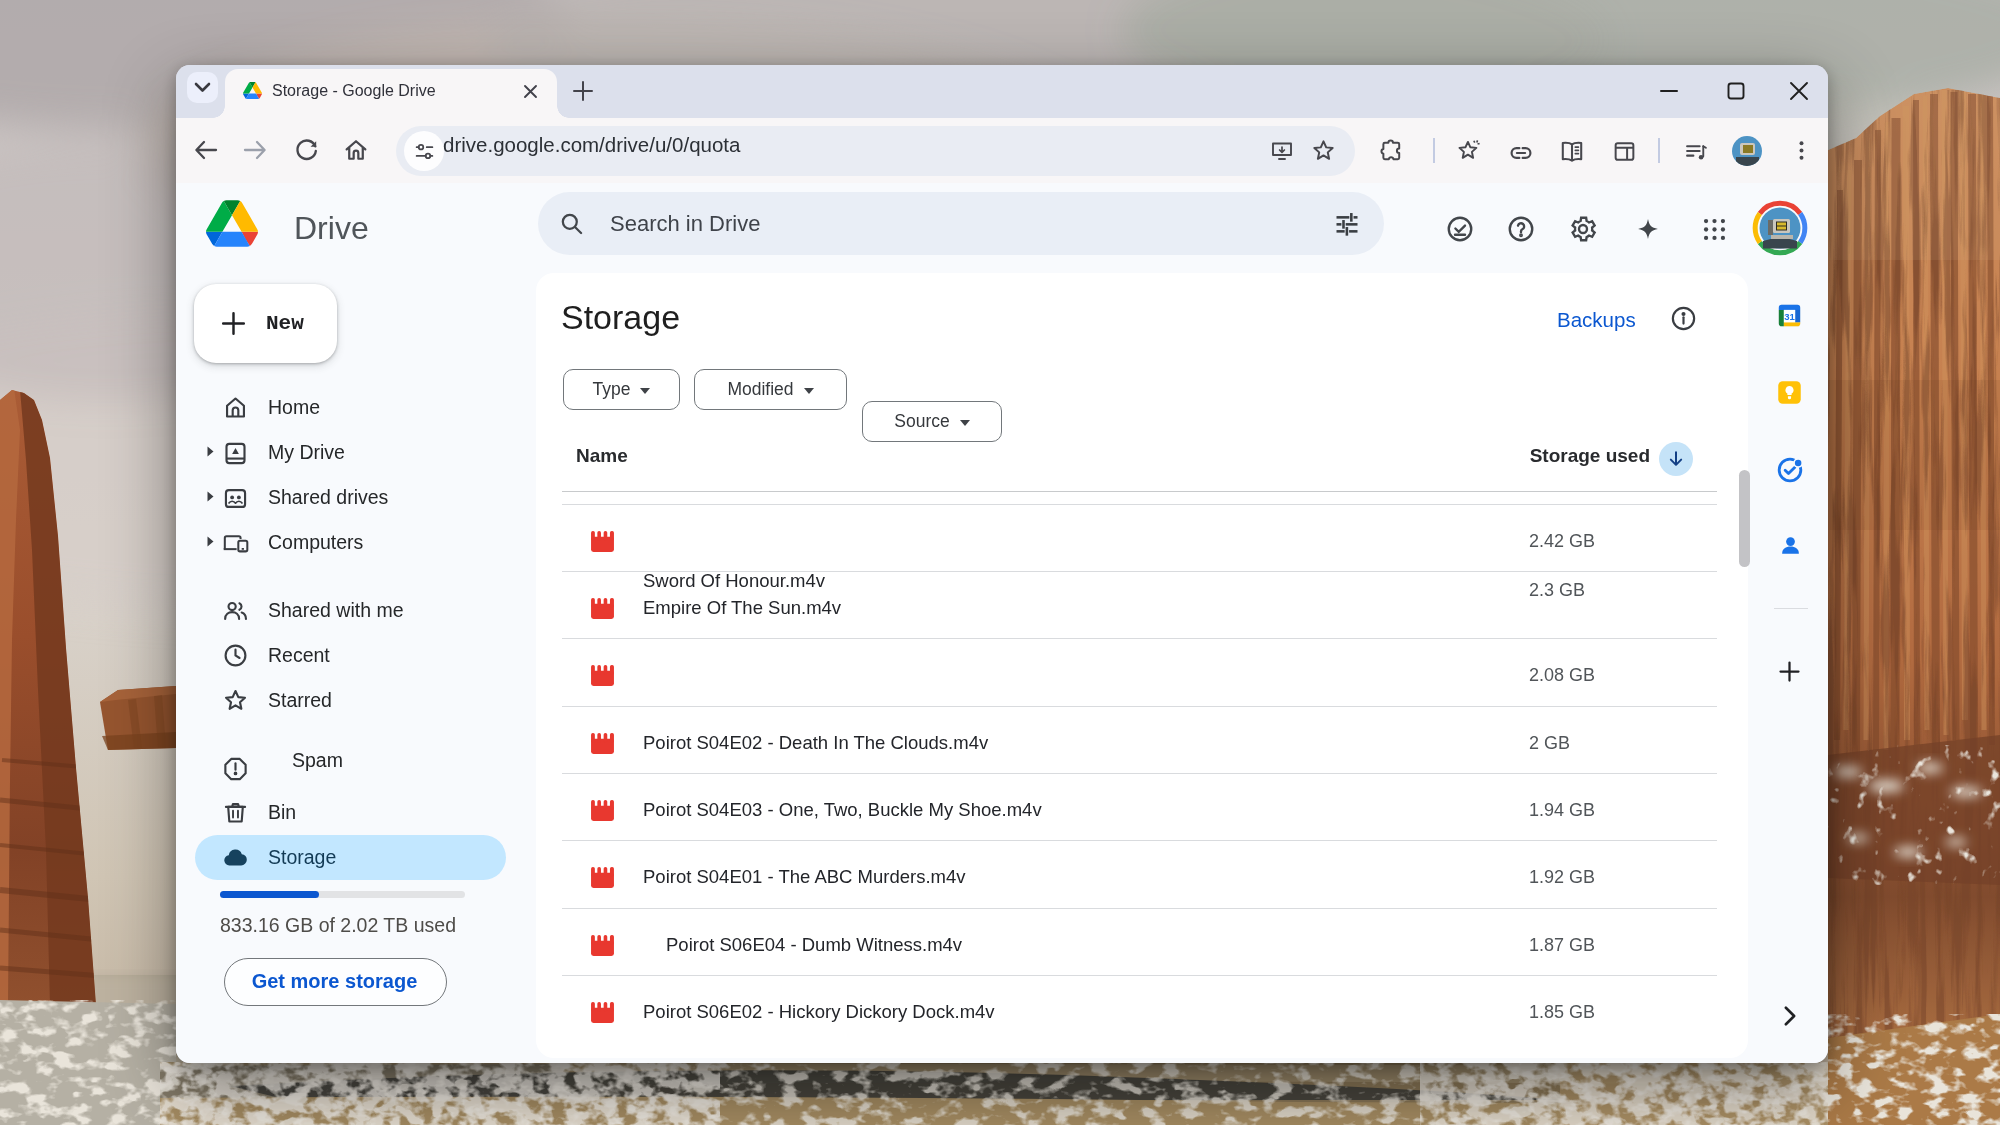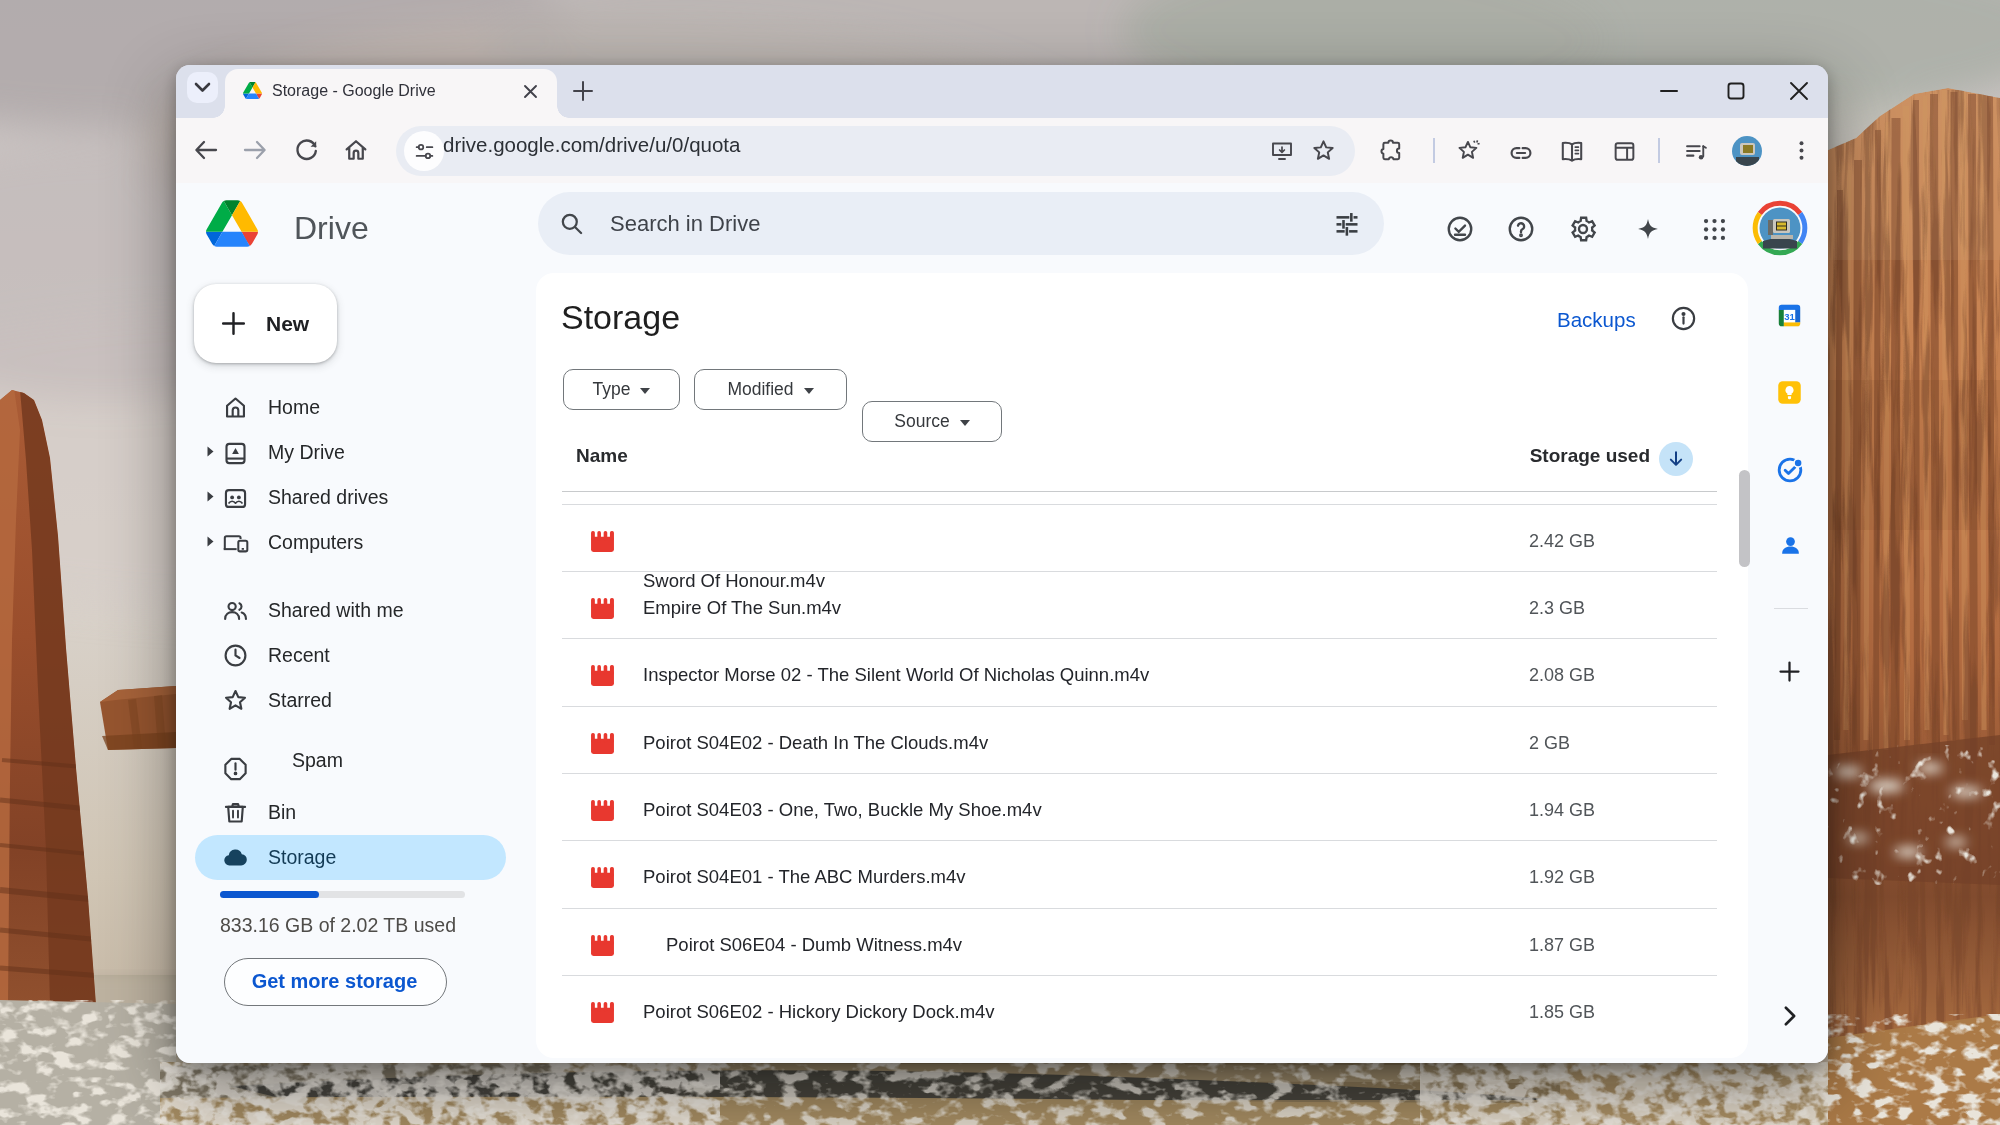--- a/index.html
+++ b/index.html
@@ -382,21 +382,21 @@
           <rect x="17" y="21" width="5" height="15" fill="#6b6b66"></rect>
           <path d="M12,42 Q29,36 46,42 L46,49.5 L12,49.5 Z" fill="#39454d"></path>
           <rect x="20" y="36" width="22" height="4" fill="#b8b5ac"></rect>
         </g>
       </svg>
 
       <div class="abs" style="left:18px;top:101px;width:143px;height:79px;border-radius:22px;background:#ffffff;box-shadow:0 1px 3px rgba(60,64,67,.35),0 3px 8px rgba(60,64,67,.18);"></div>
       <svg class="abs" style="left:42px;top:125px" width="31" height="31" viewBox="0 0 24 24">
           <path d="M12,4 V20 M4,12 H20" stroke="#202124" stroke-width="1.9" stroke-linecap="round"></path>
         </svg>
-      <div class="abs" style="left:90px;top:129px;font-size:21px;font-weight:700;color:#202124;">New</div>
+      <div class="abs" style="left:90px;top:129px;font-size:21px;font-weight:700;color:#202124;font-family:Liberation Mono, monospace;">New</div>
 
       <svg class="sideicon" style="top:211px" viewBox="0 0 24 24" fill="none" stroke="#3a3d42" stroke-width="1.9" stroke-linejoin="round">
           <path d="M4.5,10.5 L12,4 L19.5,10.5 V20 H4.5 Z"></path>
           <path d="M9.5,20 V14.5 a2.5,2.5 0 0 1 5,0 V20"></path>
         </svg>
       <div class="sideitem" style="top:213px;">Home</div>
       <svg class="abs" style="left:30px;top:262px" width="9" height="13" viewBox="0 0 9 13">
           <path d="M1.5,1.5 L7.5,6.5 L1.5,11.5 Z" fill="#3a3d42"></path>
         </svg>
       <svg class="sideicon" style="top:257px" viewBox="0 0 24 24" fill="none" stroke="#3a3d42" stroke-width="1.9" stroke-linejoin="round">
@@ -510,31 +510,30 @@
         <svg class="micon" style="top:325px" width="23" height="21" viewBox="0 0 24 22">
             <g fill="#e8382f">
               <rect x="0" y="6" width="24" height="16" rx="2.6"></rect>
               <rect x="0" y="0" width="4" height="10" rx="1.8"></rect>
               <rect x="6.6" y="0" width="3.8" height="10" rx="1.8"></rect>
               <rect x="13.2" y="0" width="3.8" height="10" rx="1.8"></rect>
               <rect x="19.8" y="0" width="4.2" height="10" rx="1.8"></rect>
             </g>
           </svg>
         <div class="rowname" style="top:324px;">Empire Of The Sun.m4v</div>
-        <div class="rowsize" style="top:325px;">2.3 GB</div>
+        <div class="rowsize" style="top:307px;">2.3 GB</div>
         <svg class="micon" style="top:392px" width="23" height="21" viewBox="0 0 24 22">
             <g fill="#e8382f">
               <rect x="0" y="6" width="24" height="16" rx="2.6"></rect>
               <rect x="0" y="0" width="4" height="10" rx="1.8"></rect>
               <rect x="6.6" y="0" width="3.8" height="10" rx="1.8"></rect>
               <rect x="13.2" y="0" width="3.8" height="10" rx="1.8"></rect>
               <rect x="19.8" y="0" width="4.2" height="10" rx="1.8"></rect>
             </g>
           </svg>
-        <div class="rowname" style="top:391px;">Inspector Morse 02 - The Silent World Of Nicholas Quinn.m4v</div>
         <div class="rowsize" style="top:392px;">2.08 GB</div>
         <svg class="micon" style="top:460px" width="23" height="21" viewBox="0 0 24 22">
             <g fill="#e8382f">
               <rect x="0" y="6" width="24" height="16" rx="2.6"></rect>
               <rect x="0" y="0" width="4" height="10" rx="1.8"></rect>
               <rect x="6.6" y="0" width="3.8" height="10" rx="1.8"></rect>
               <rect x="13.2" y="0" width="3.8" height="10" rx="1.8"></rect>
               <rect x="19.8" y="0" width="4.2" height="10" rx="1.8"></rect>
             </g>
           </svg>

